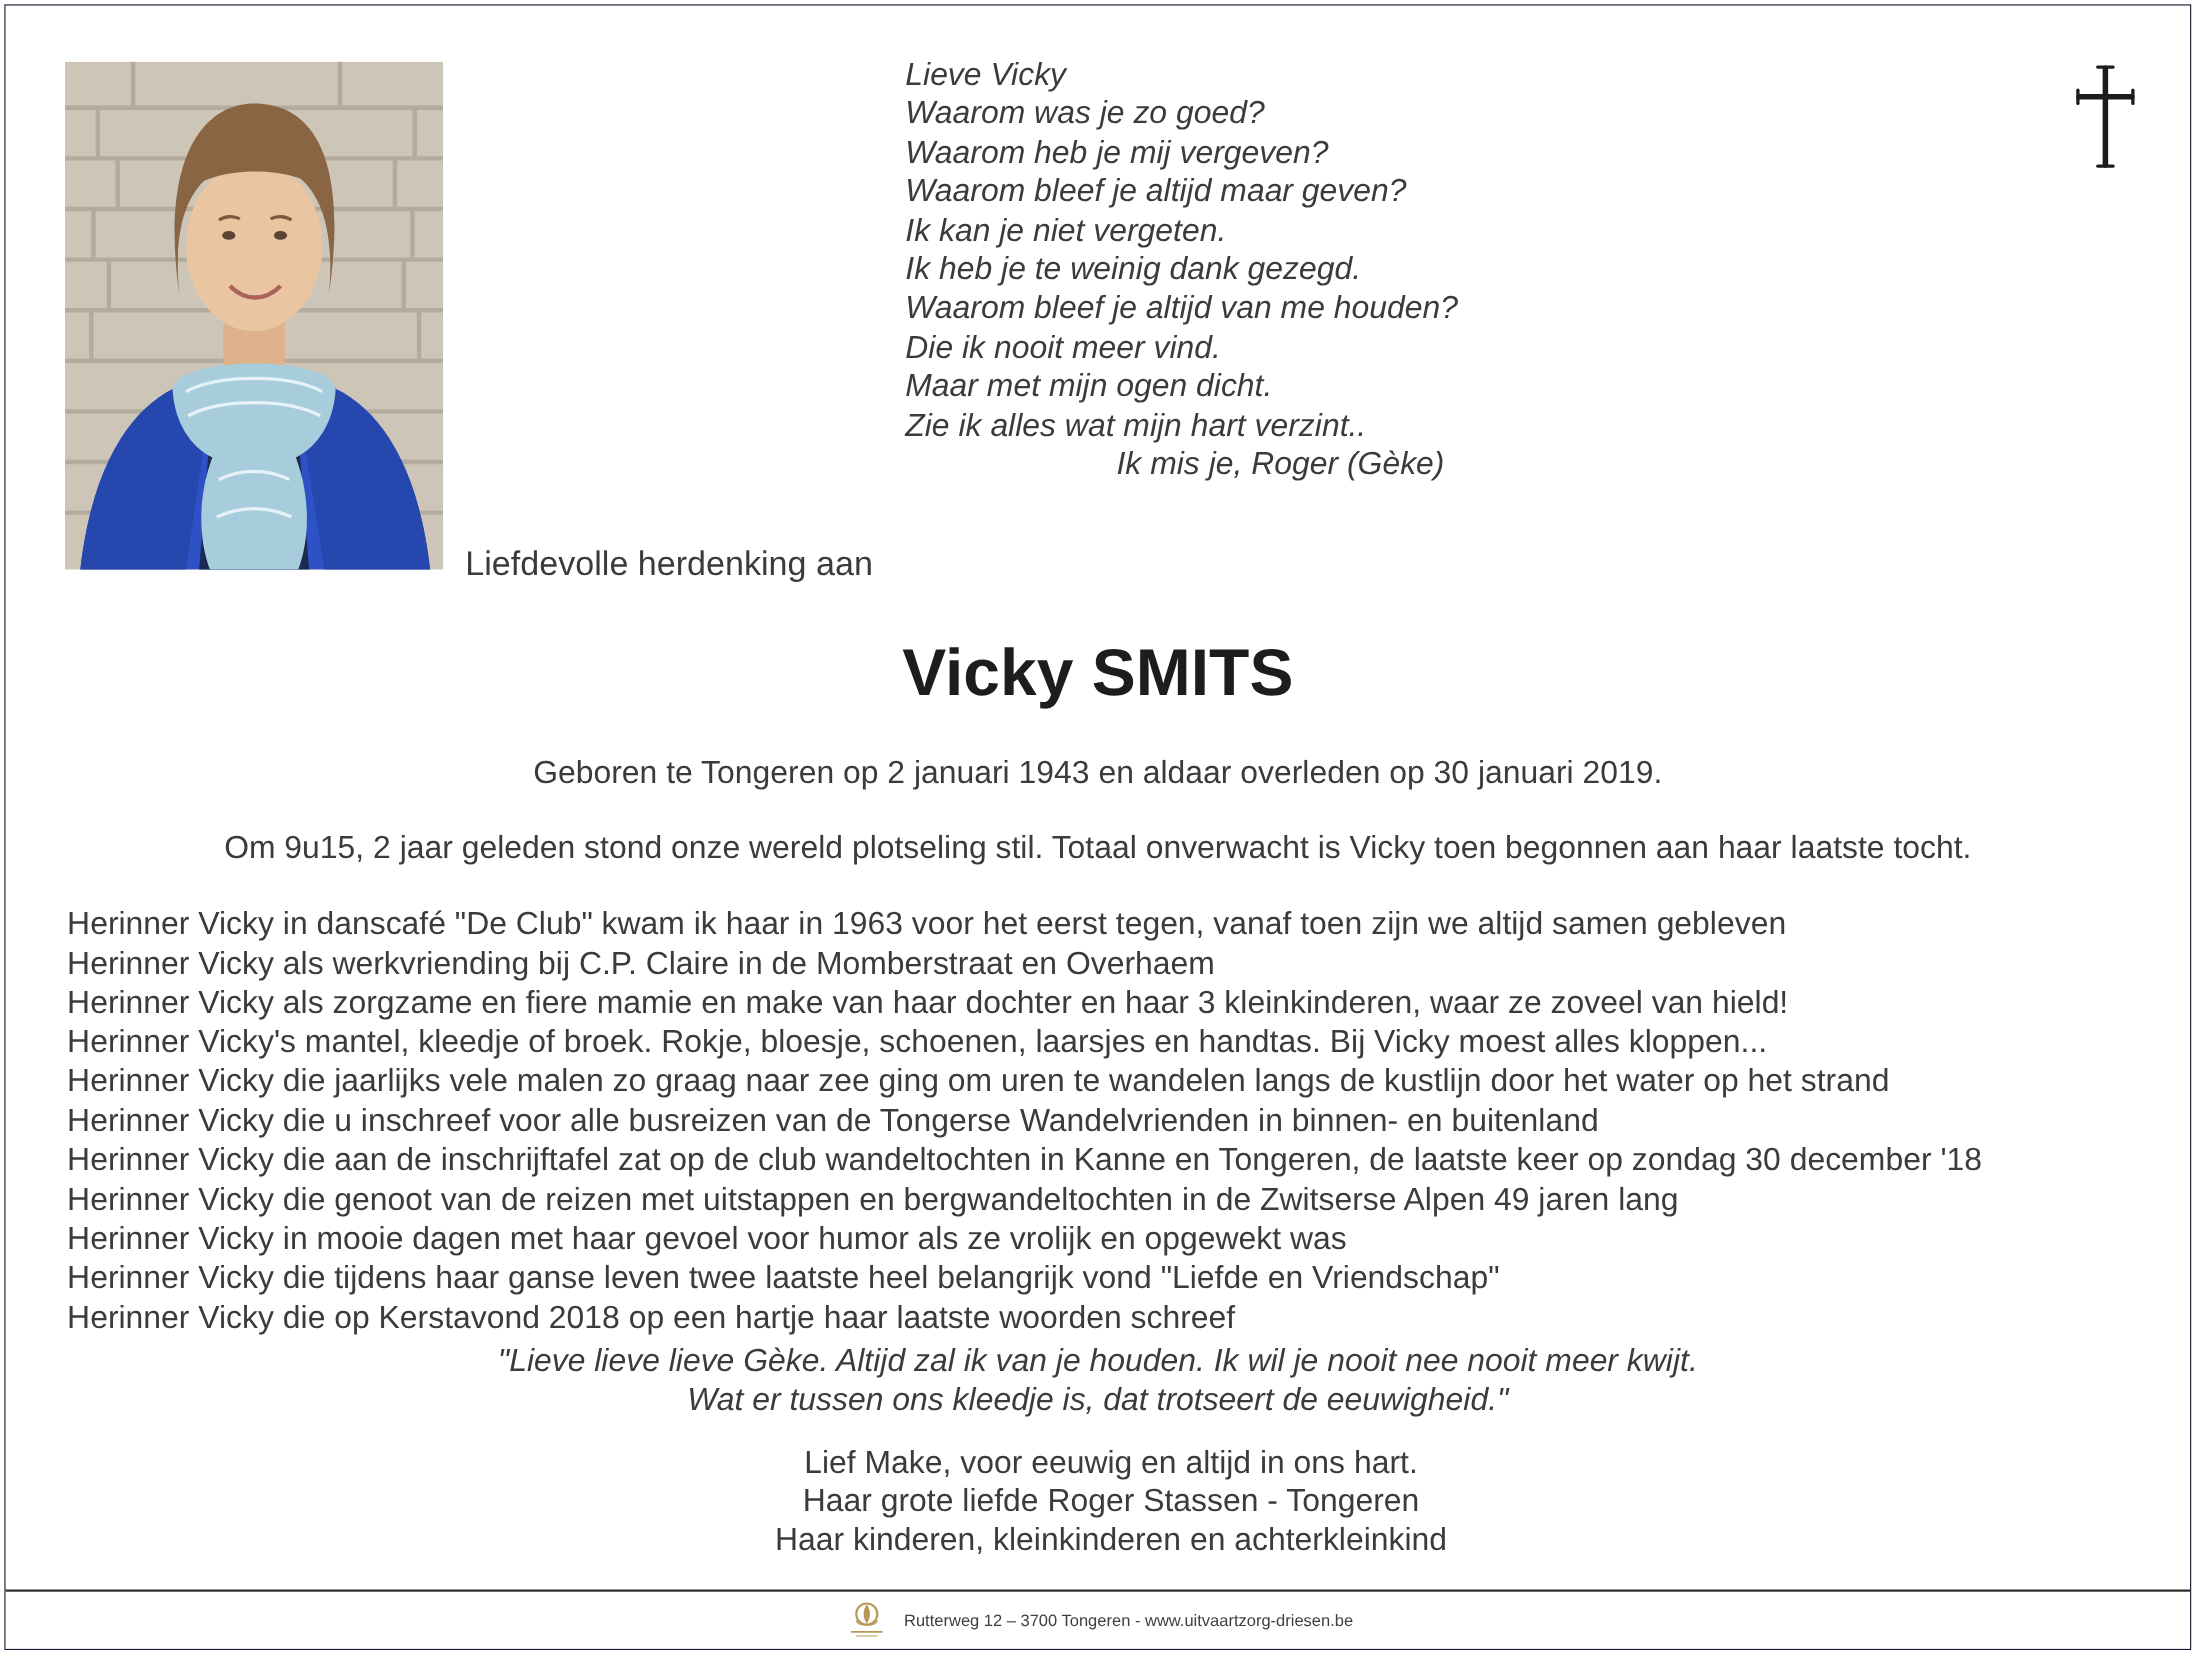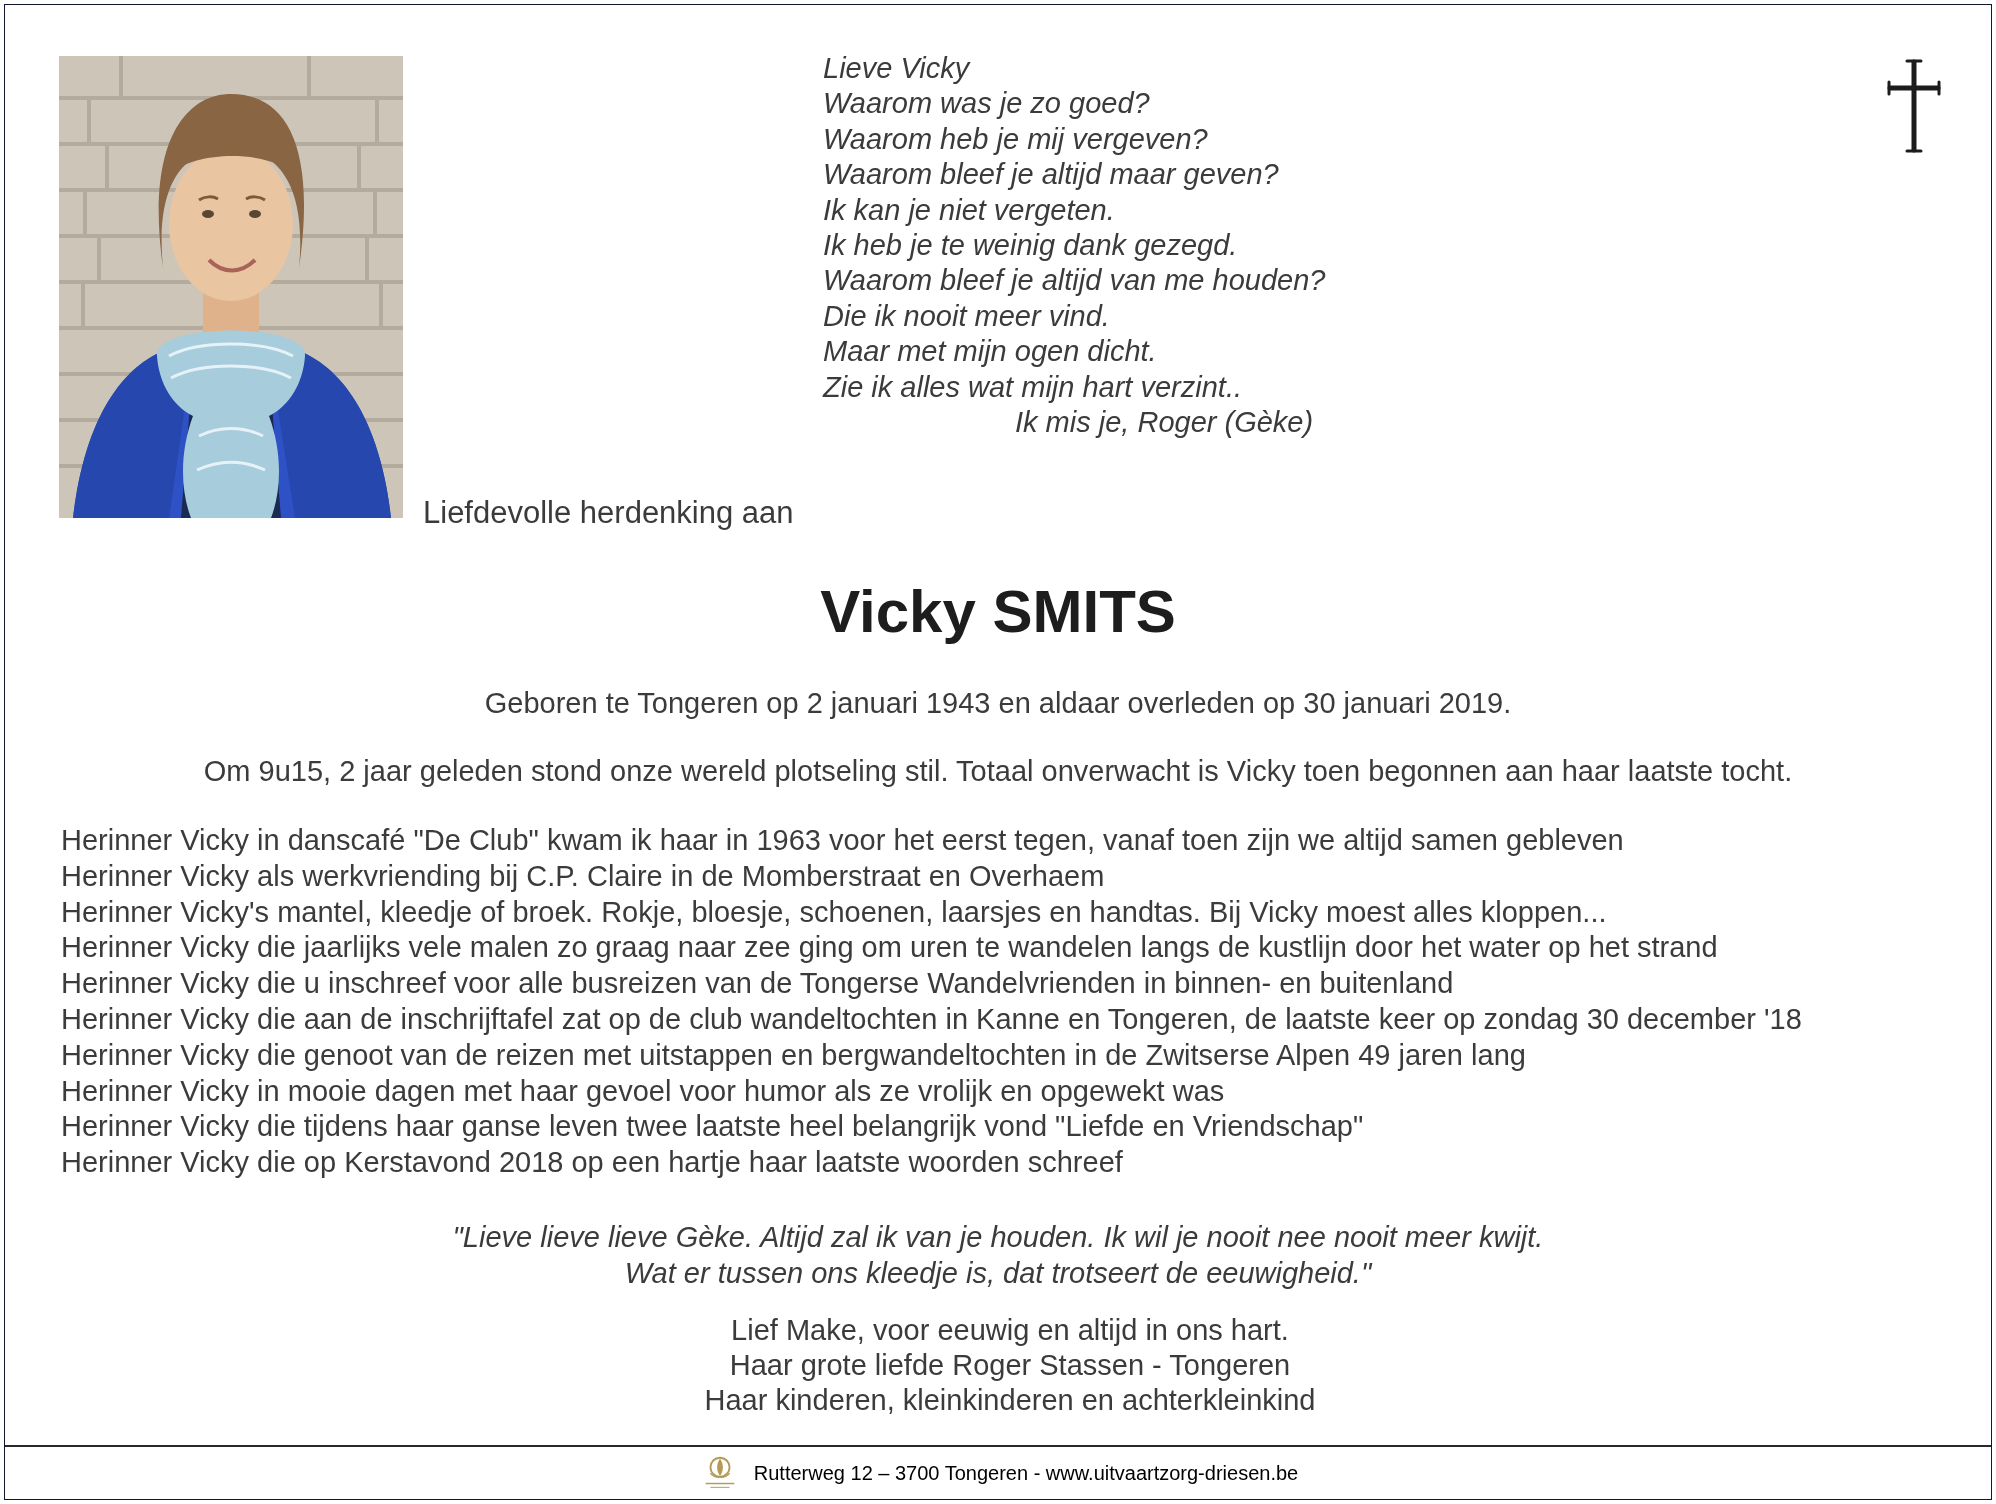--- a/index.html
+++ b/index.html
@@ -111,21 +111,21 @@
     left: 0; right: 0; bottom: 0;
     height: 52px;
     border-top: 2px solid #2a2a2a;
     display: flex;
     align-items: center;
     justify-content: center;
     gap: 12px;
   }
   .footer-logo { width: 44px; height: 40px; }
   .footer-logo svg { width: 100%; height: 100%; display: block; }
-  .footer-text { font-size: 20px; color: #000000; }
+  .footer-text { font-size: 15px; color: #404040; }
 </style>
 </head>
 <body>
 
 <div class="card">
 
   <div class="photo">
     <svg viewBox="0 0 344 462" preserveAspectRatio="none">
       <rect width="344" height="462" fill="#cdc5b8"></rect>
       <g stroke="#b3ab9d" stroke-width="4">
@@ -220,20 +220,21 @@
 
   <div class="name-title">Vicky SMITS</div>
 
   <div class="life-dates">Geboren te Tongeren op 2 januari 1943 en aldaar overleden op 30 januari 2019.</div>
 
   <div class="intro">Om 9u15, 2 jaar geleden stond onze wereld plotseling stil. Totaal onverwacht is Vicky toen begonnen aan haar laatste tocht.</div>
 
   <div class="memories">
     <div>Herinner Vicky in danscafé "De Club" kwam ik haar in 1963 voor het eerst tegen, vanaf toen zijn we altijd samen gebleven</div>
     <div>Herinner Vicky als werkvriending bij C.P. Claire in de Momberstraat en Overhaem</div>
+    <div>Herinner Vicky als zorgzame en fiere mamie en make van haar dochter en haar 3 kleinkinderen, waar ze zoveel van hield!</div>
     <div>Herinner Vicky's mantel, kleedje of broek. Rokje, bloesje, schoenen, laarsjes en handtas. Bij Vicky moest alles kloppen...</div>
     <div>Herinner Vicky die jaarlijks vele malen zo graag naar zee ging om uren te wandelen langs de kustlijn door het water op het strand</div>
     <div>Herinner Vicky die u inschreef voor alle busreizen van de Tongerse Wandelvrienden in binnen- en buitenland</div>
     <div>Herinner Vicky die aan de inschrijftafel zat op de club wandeltochten in Kanne en Tongeren, de laatste keer op zondag 30 december '18</div>
     <div>Herinner Vicky die genoot van de reizen met uitstappen en bergwandeltochten in de Zwitserse Alpen 49 jaren lang</div>
     <div>Herinner Vicky in mooie dagen met haar gevoel voor humor als ze vrolijk en opgewekt was</div>
     <div>Herinner Vicky die tijdens haar ganse leven twee laatste heel belangrijk vond "Liefde en Vriendschap"</div>
     <div>Herinner Vicky die op Kerstavond 2018 op een hartje haar laatste woorden schreef</div>
   </div>
 

